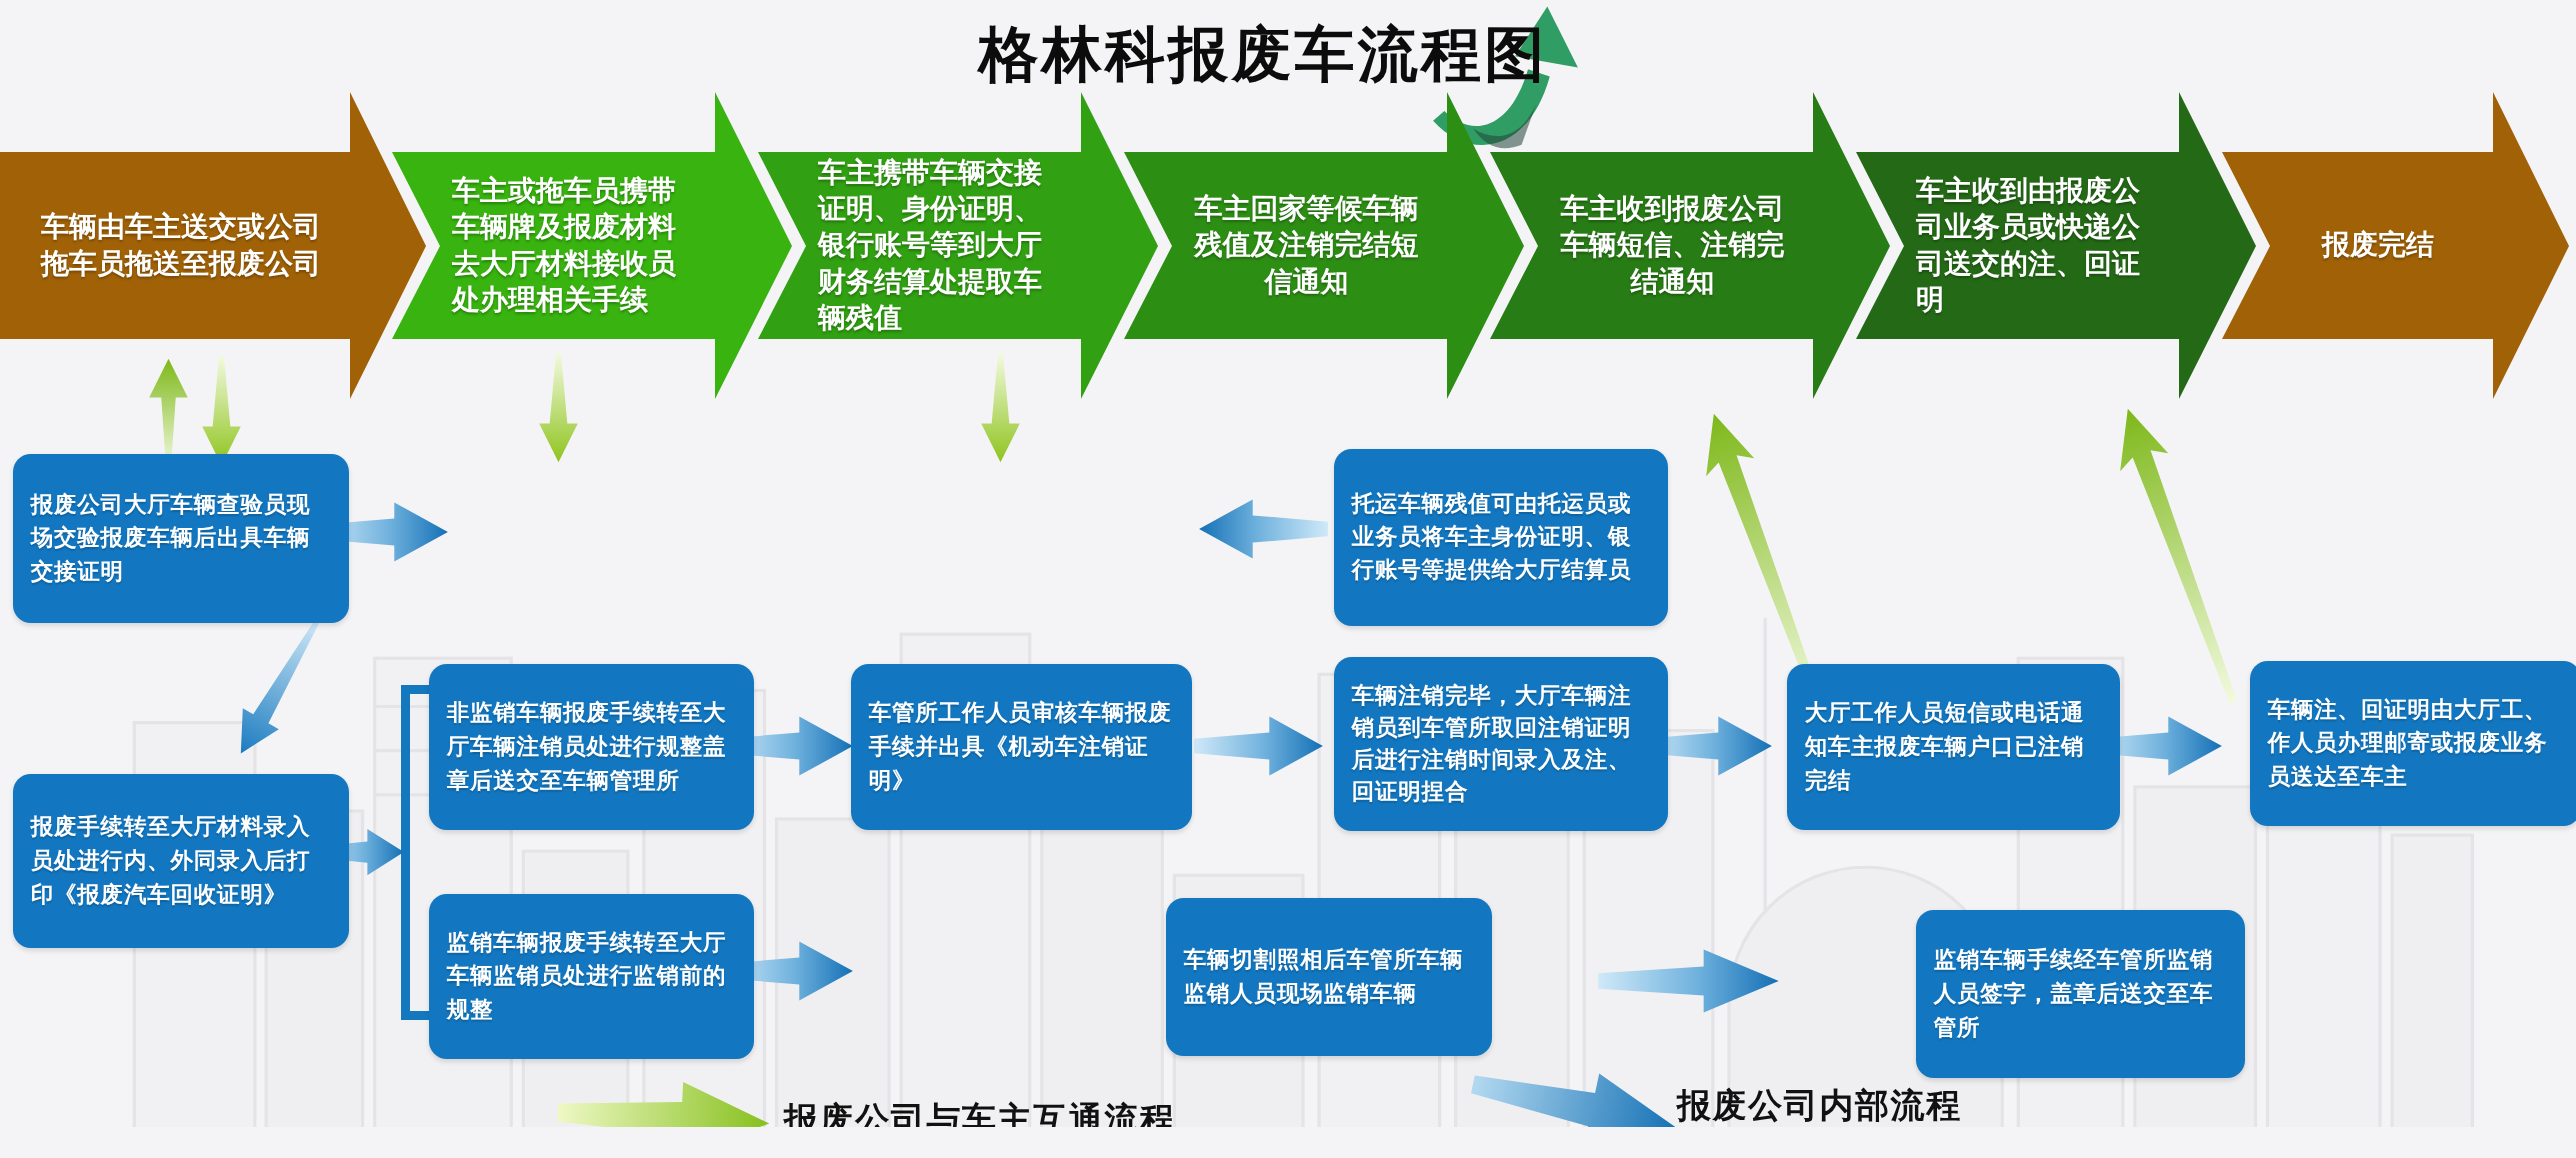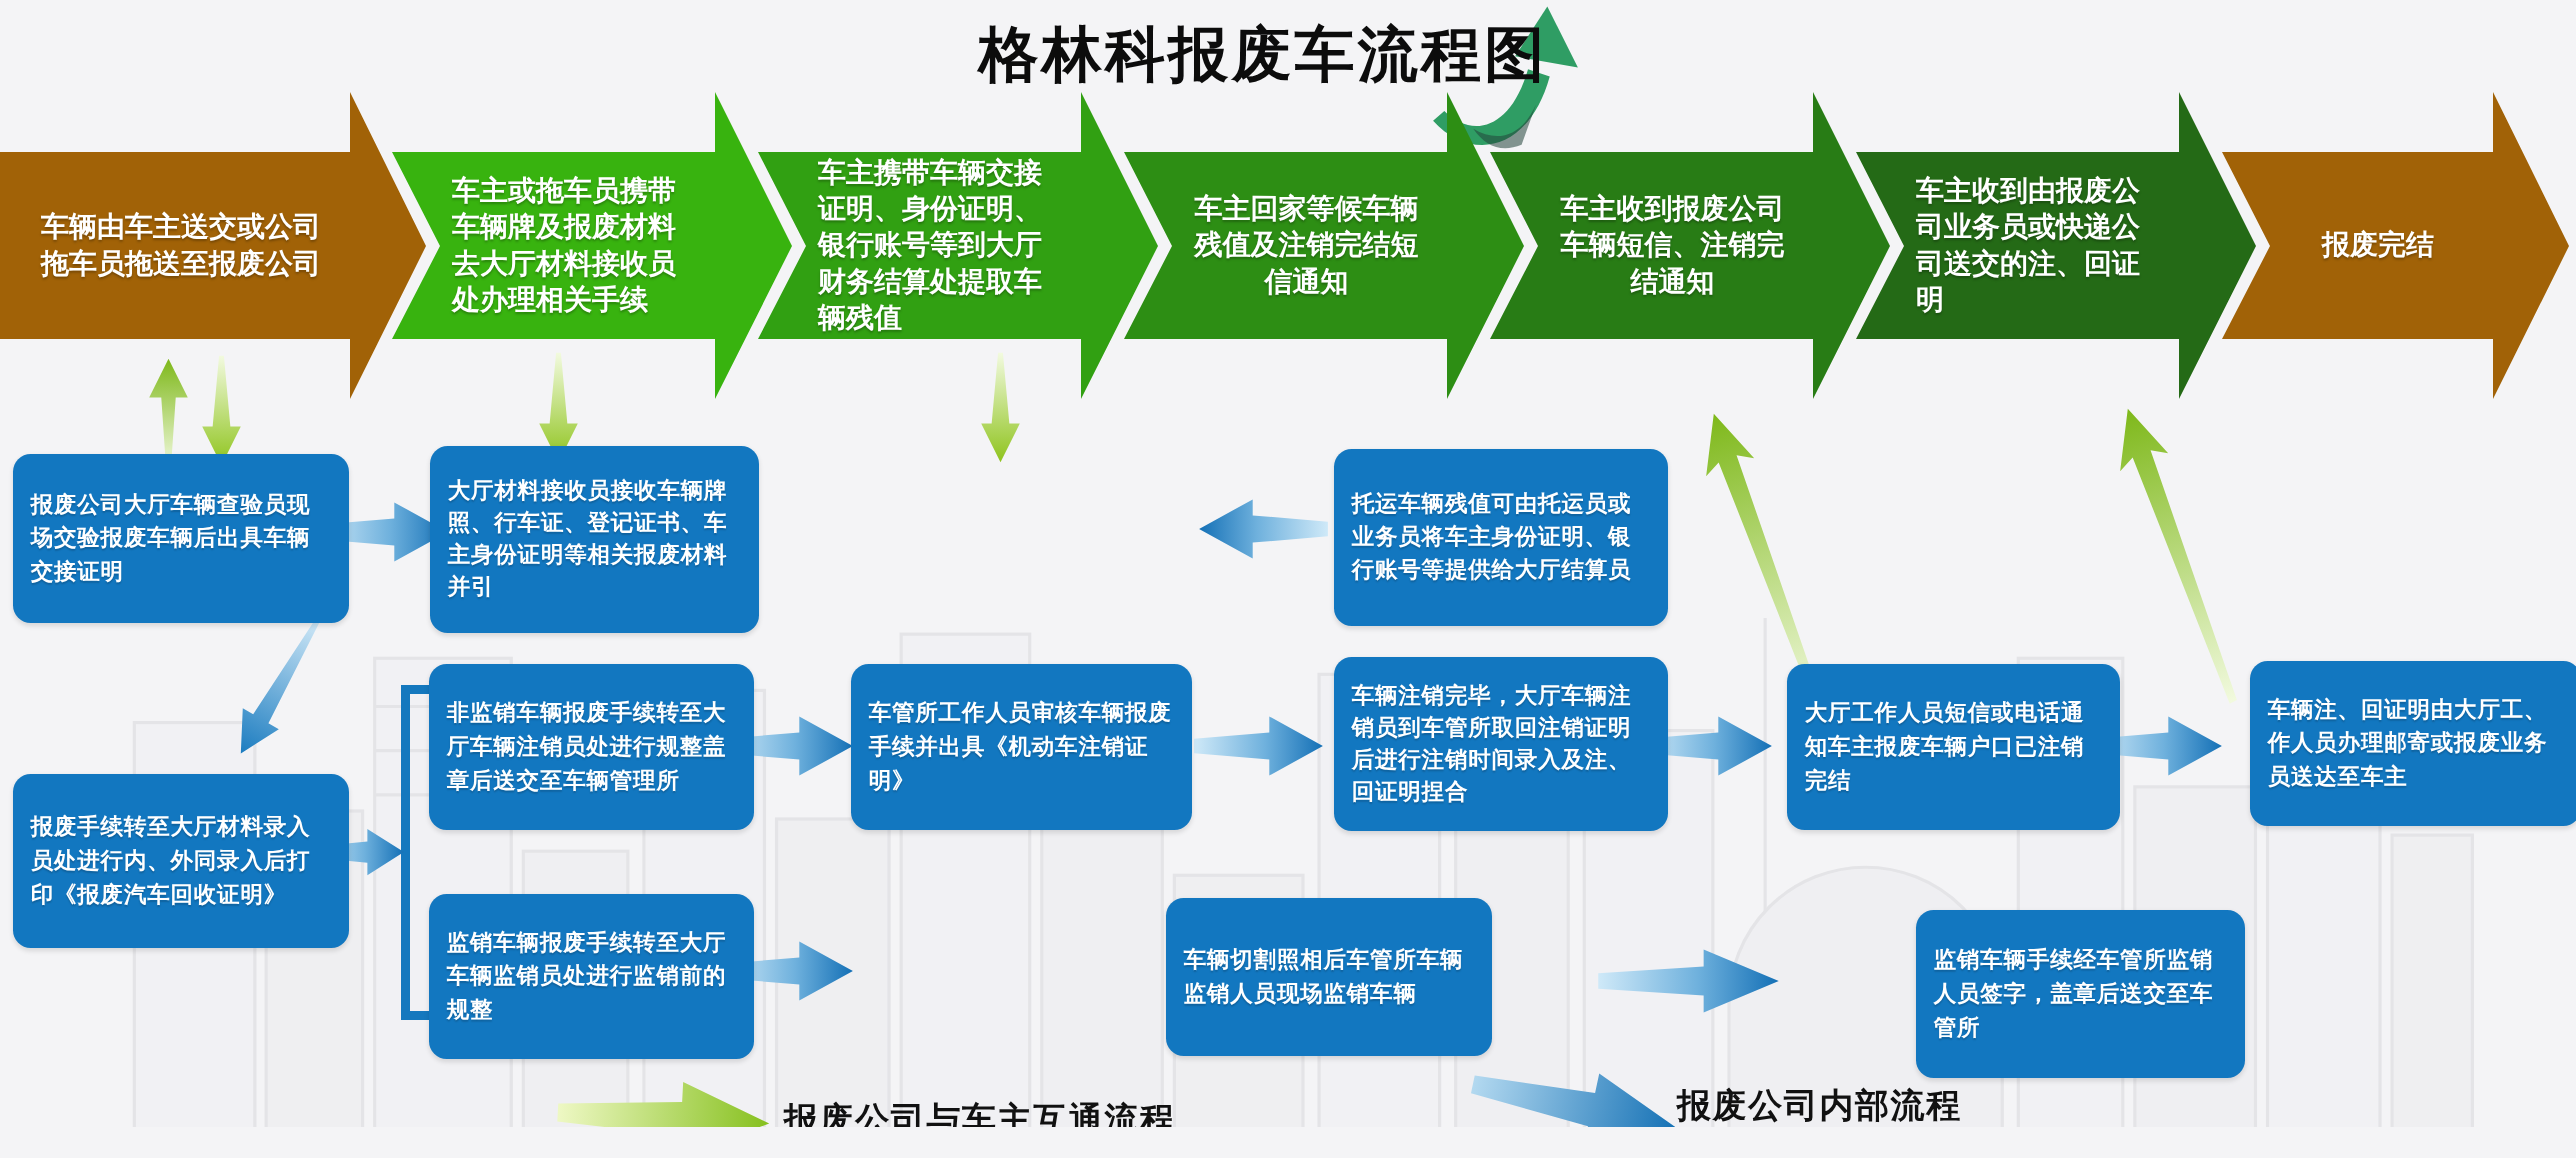--- a/index.html
+++ b/index.html
@@ -145,23 +145,20 @@
   <svg class="ar" style="left:1729px;top:401px;transform:rotate(-17deg)" width="72" height="322" viewBox="0 0 90 400">
     <path d="M38 4 L70 72 L50 62 L62 392 L52 394 L26 64 L6 76 Z" fill="url(#gGreenUp)"></path>
   </svg>
   <svg class="ar" style="left:2143px;top:396px;transform:rotate(-17deg)" width="72" height="322" viewBox="0 0 90 400">
     <path d="M38 4 L70 72 L50 62 L62 392 L52 394 L26 64 L6 76 Z" fill="url(#gGreenUp)"></path>
   </svg>
 
   <div class="box" style="left:13px;top:454px;width:301px;height:146px">
       <span>报废公司大厅车辆查验员现场交验报废车辆后出具车辆交接证明</span>
     </div>
-  <div class="box" style="left:430px;top:446px;width:294px;height:164px;line-height:1.42">
-      <span>大厅材料接收员接收车辆牌照、行车证、登记证书、车主身份证明等相关报废材料并引</span>
-    </div>
   <div class="box" style="left:1334px;top:449px;width:299px;height:154px;line-height:1.45">
       <span>托运车辆残值可由托运员或业务员将车主身份证明、银行账号等提供给大厅结算员</span>
     </div>
 
   <svg class="ar" style="left:317px;top:500px" width="133" height="64" viewBox="0 0 165 80">
     <path d="M2 31 L96 23 L96 3 L163 40 L96 77 L96 57 L2 49 Z" fill="url(#gBlueR)"></path>
   </svg>
   <svg class="ar flip" style="left:1197px;top:497px" width="133" height="64" viewBox="0 0 165 80">
     <path d="M2 31 L96 23 L96 3 L163 40 L96 77 L96 57 L2 49 Z" fill="url(#gBlueR)"></path>
   </svg>

